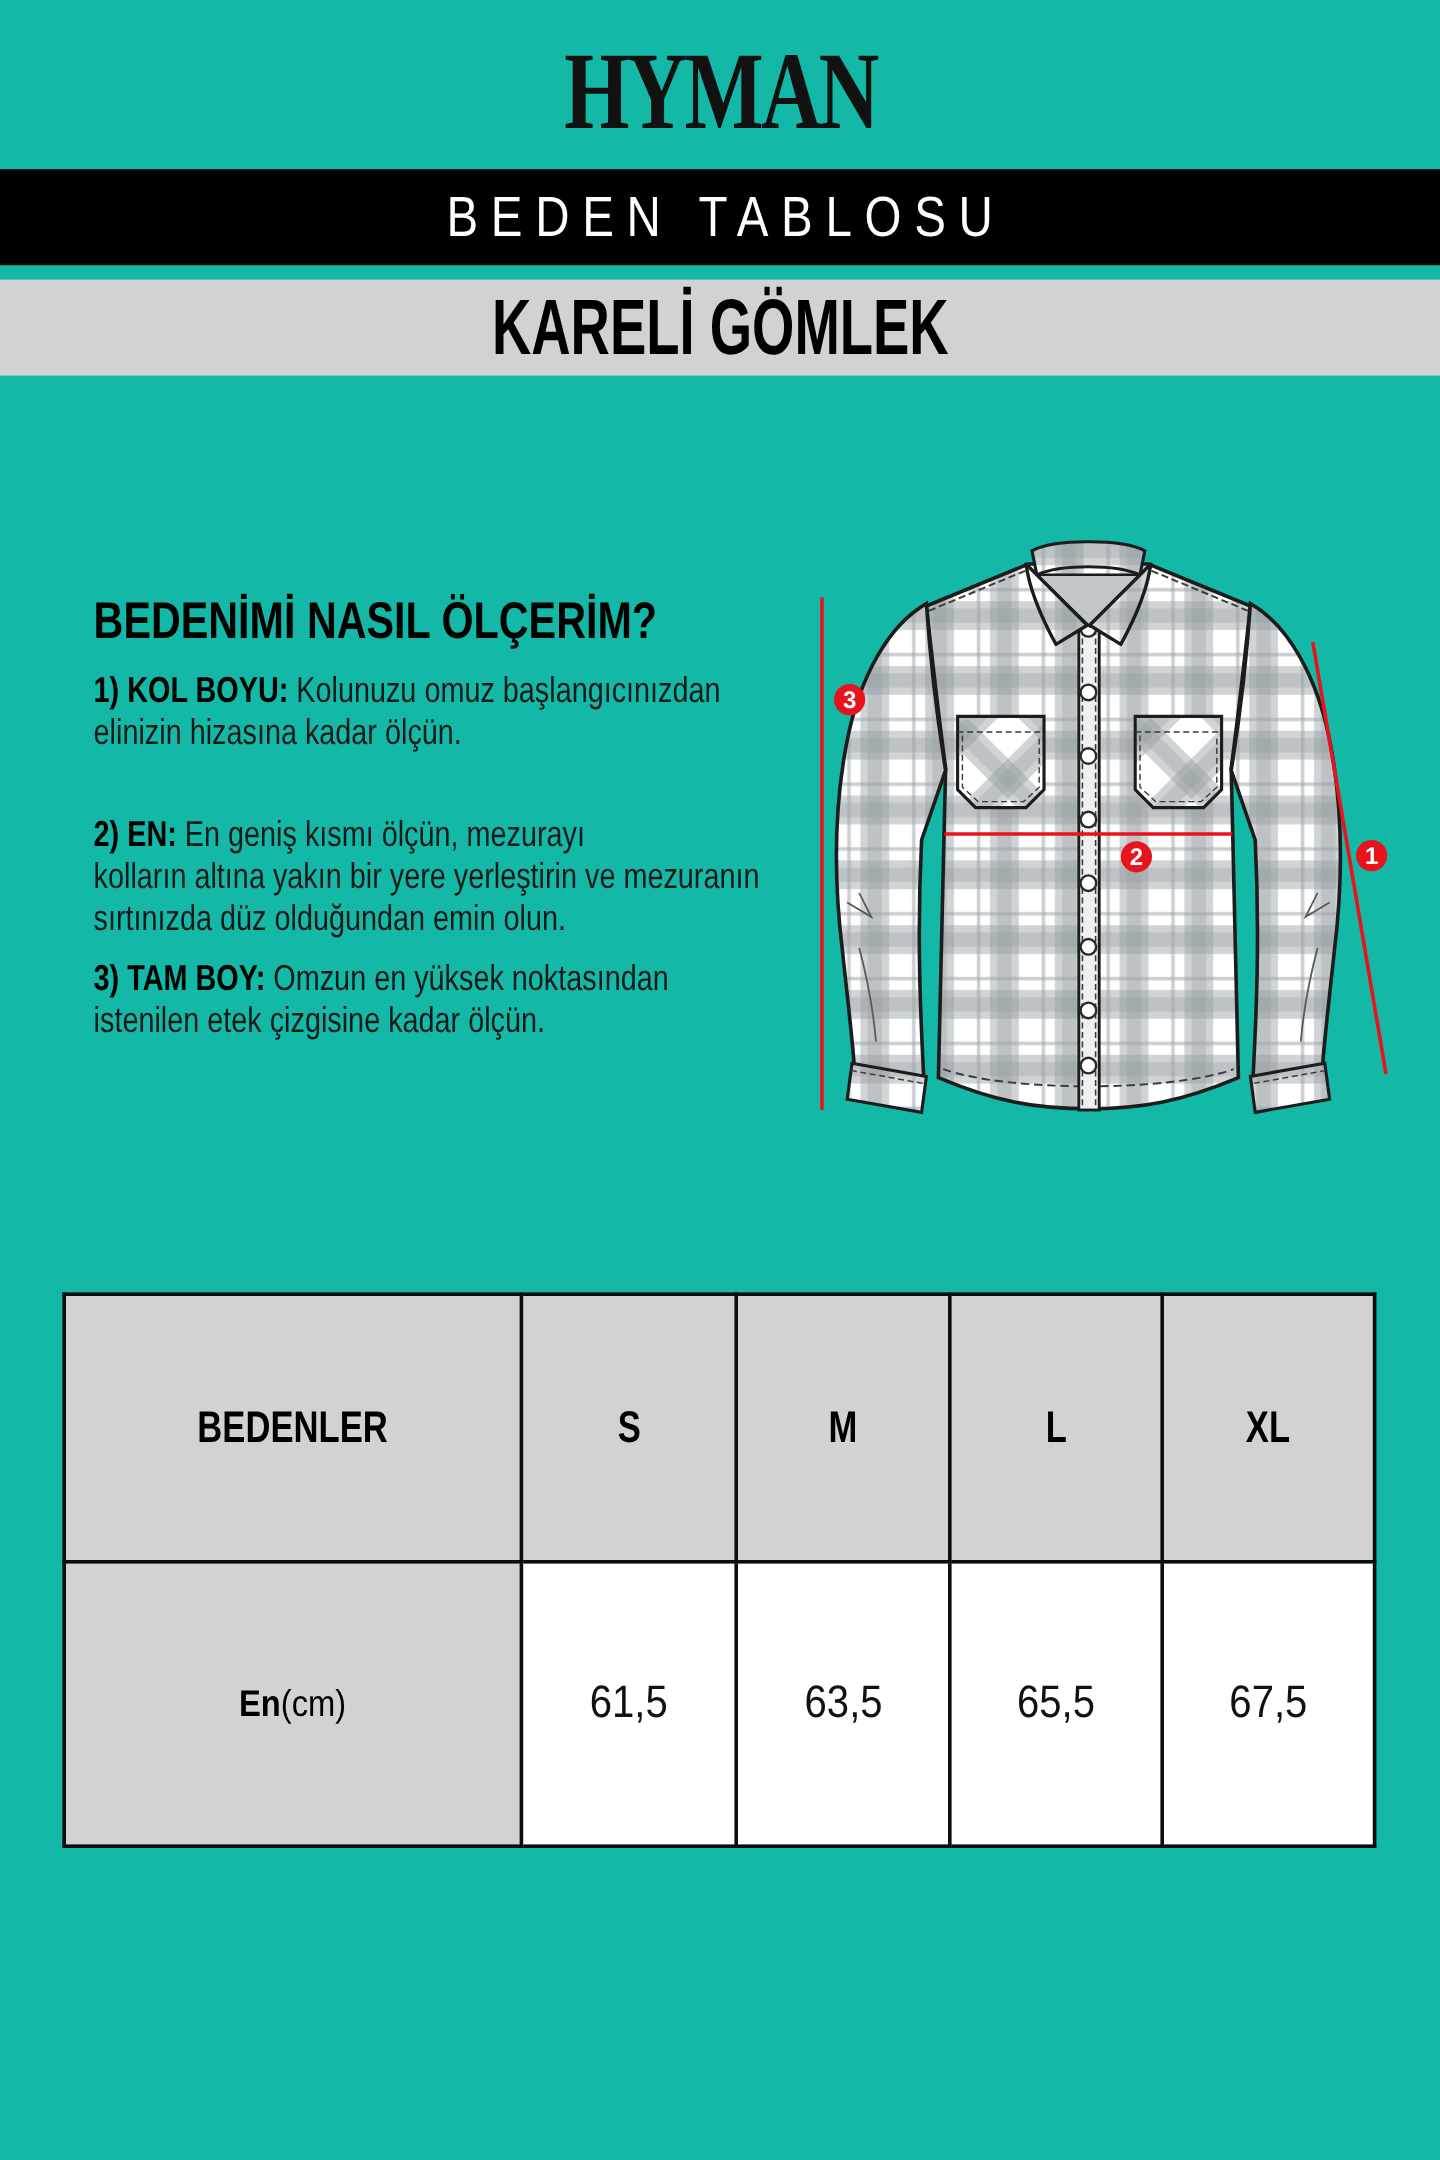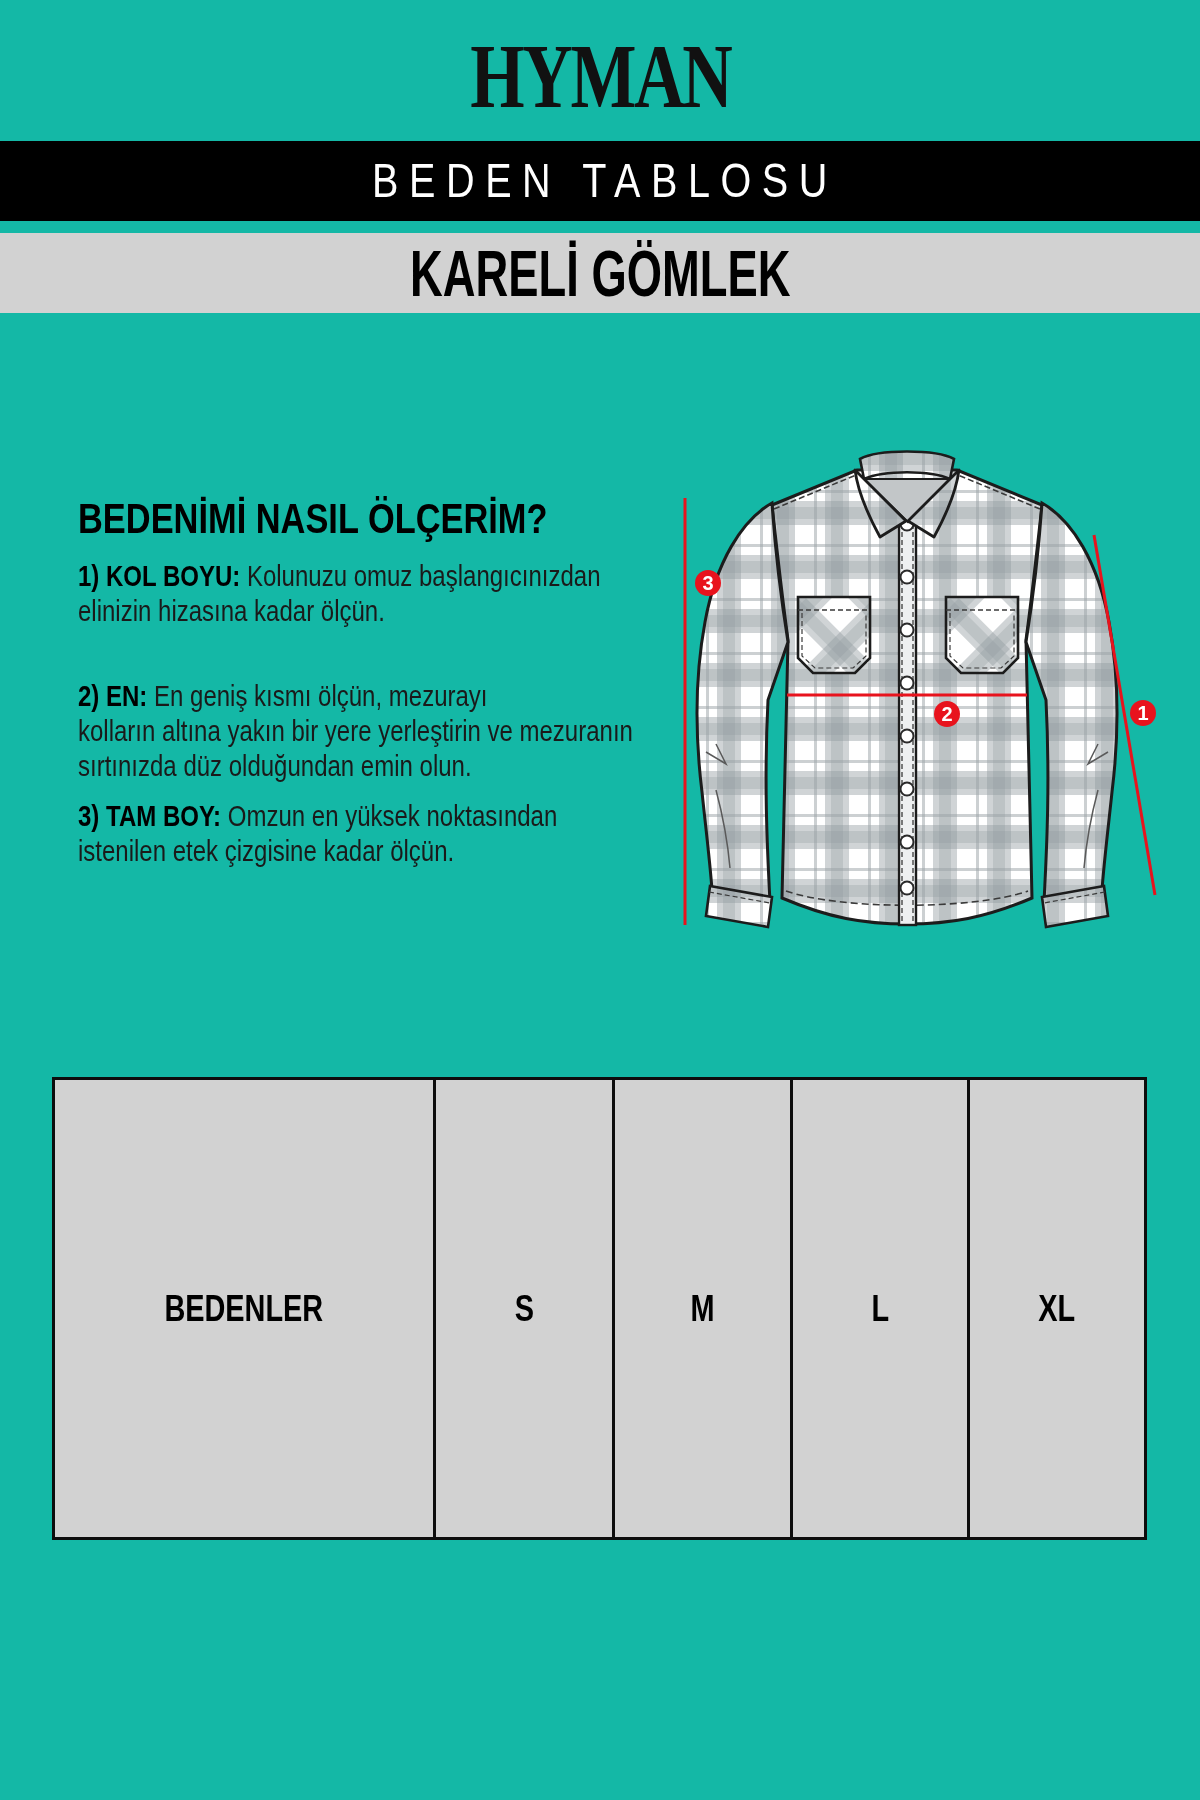--- a/index.html
+++ b/index.html
@@ -204,16 +204,23 @@
         <col style="width:177px">
     </colgroup>
     <tbody>
         <tr class="h-head">
       <th class="cell-gray"><span class="squeeze">BEDENLER</span></th>
       <th class="cell-gray"><span class="squeeze">S</span></th>
       <th class="cell-gray"><span class="squeeze">M</span></th>
       <th class="cell-gray"><span class="squeeze">L</span></th>
       <th class="cell-gray"><span class="squeeze">XL</span></th>
     </tr>
+    <tr class="h-r2">
+      <td class="cell-gray lbl"><span class="squeeze"><strong>En</strong><span class="u">(cm)</span></span></td>
+      <td class="cell-white val"><span class="squeeze">61,5</span></td>
+      <td class="cell-white val"><span class="squeeze">63,5</span></td>
+      <td class="cell-white val"><span class="squeeze">65,5</span></td>
+      <td class="cell-white val"><span class="squeeze">67,5</span></td>
+    </tr>
   </tbody>
     </table>
 
 </div>
 
 </body></html>

